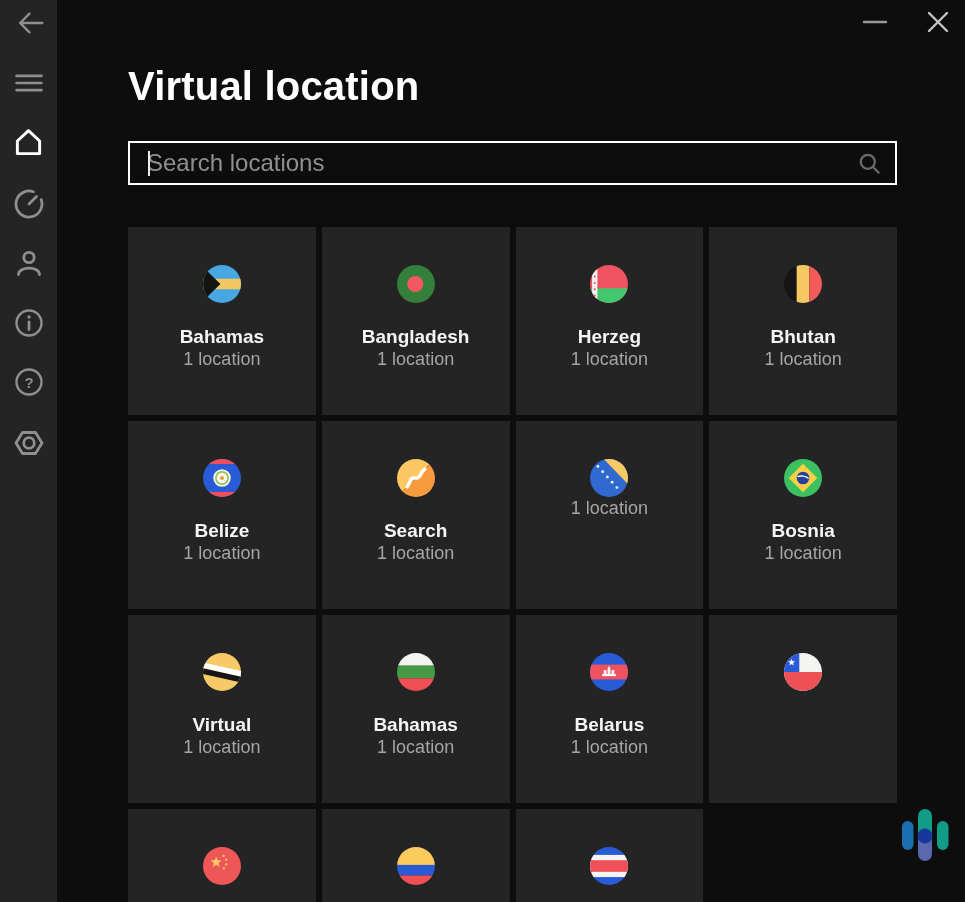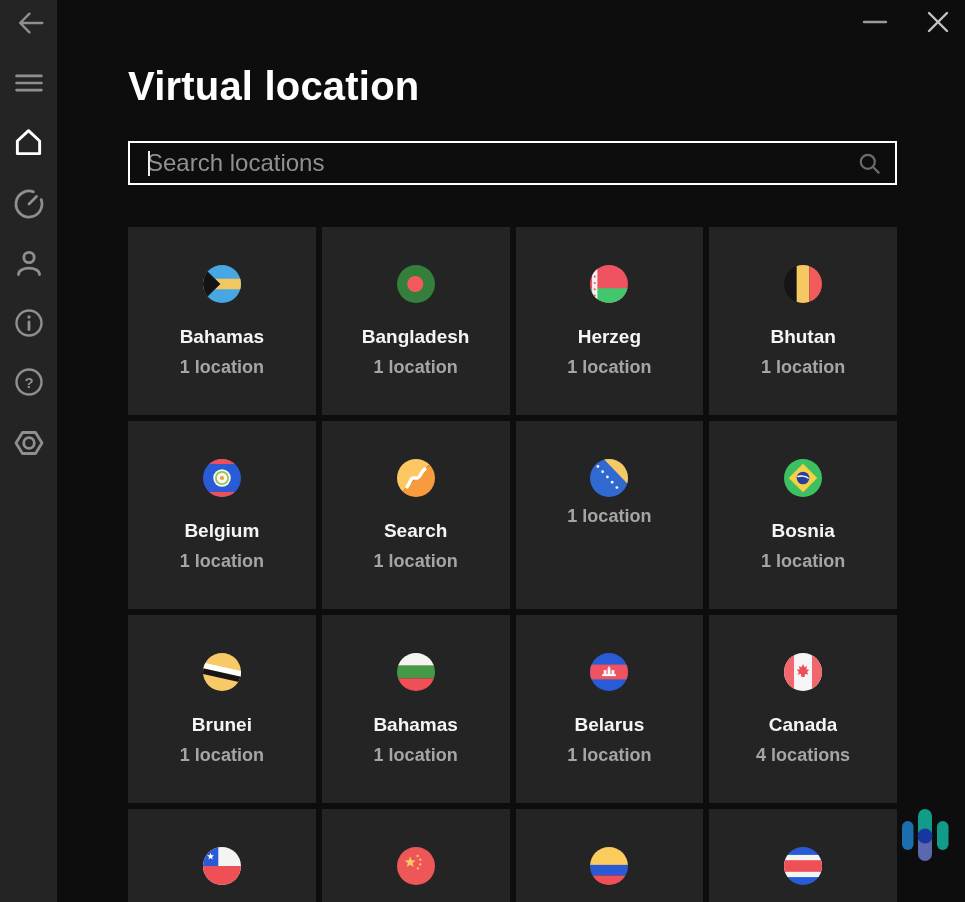--- a/index.html
+++ b/index.html
@@ -32,21 +32,21 @@
 
   
   .grid { position:absolute; left:128px; top:227px; width:769px; height:675px;
           display:grid; grid-template-columns:repeat(4,1fr); grid-auto-rows:188px; gap:6px;
           overflow:hidden; }
   .card { background:#242424; display:flex; flex-direction:column; align-items:center;
           padding-top:38px; cursor:pointer; }
   .flag { width:38px; height:38px; flex:0 0 auto; }
   .cname { margin-top:23px; font-size:19px; font-weight:700; color:#f5f5f5;
            white-space:nowrap; max-width:178px; overflow:hidden; line-height:22px; }
-  .cloc  { margin-top:8px; font-size:18px; color:#a5a5a5; line-height:22px;font-weight:bold; }
+  .cloc  { font-size:18px; color:#a5a5a5; line-height:22px; }
 
   
   .brand-logo { position:absolute; left:896px; top:800px; width:58px; height:72px; }
 </style>
 </head>
 <body>
 
 <div id="app">
 
   <aside class="sidebar">
@@ -198,21 +198,21 @@
             </defs>
             <g clip-path="url(#fc4)">
               <rect width="36" height="36" fill="#2a5bd7"></rect>
               <rect width="36" height="4.8" fill="#ef4f5a"></rect>
               <rect y="31.2" width="36" height="4.8" fill="#ef4f5a"></rect>
               <circle cx="18" cy="18" r="8.3" fill="#f5f7f2"></circle>
               <circle cx="18" cy="18" r="5.8" fill="none" stroke="#9ac24a" stroke-width="1.6"></circle>
               <circle cx="18" cy="18" r="2" fill="#e8a33d"></circle>
             </g>
           </svg></div>
-        <div class="cname">Belgium</div>
+        <div class="cname">Belize</div>
         <div class="cloc">1 location</div>
       </div>
       <div class="card">
         <div class="flag"><svg width="38" height="38" viewBox="0 0 36 36">
             <defs>
               <clipPath id="fc5">
                 <circle cx="18" cy="18" r="18"></circle>
               </clipPath>
             </defs>
             <g clip-path="url(#fc5)">
@@ -266,21 +266,21 @@
               <clipPath id="fc8">
                 <circle cx="18" cy="18" r="18"></circle>
               </clipPath>
             </defs>
             <g clip-path="url(#fc8)">
               <rect width="36" height="36" fill="#f7c967"></rect>
               <polygon points="0,9 36,17 36,22.5 0,14.5" fill="#ffffff"></polygon>
               <polygon points="0,14.5 36,22.5 36,28 0,20" fill="#161616"></polygon>
             </g>
           </svg></div>
-        <div class="cname">Brunei</div>
+        <div class="cname">Virtual</div>
         <div class="cloc">1 location</div>
       </div>
       <div class="card">
         <div class="flag"><svg width="38" height="38" viewBox="0 0 36 36">
             <defs>
               <clipPath id="fc9">
                 <circle cx="18" cy="18" r="18"></circle>
               </clipPath>
             </defs>
             <g clip-path="url(#fc9)">
@@ -304,37 +304,20 @@
               <rect y="11" width="36" height="14" fill="#ef5360"></rect>
               <rect x="11.5" y="20" width="13" height="1.9" fill="#ffffff"></rect>
               <rect x="13" y="16.2" width="2.6" height="4.4" fill="#ffffff"></rect>
               <rect x="16.7" y="14.6" width="2.6" height="6" fill="#ffffff"></rect>
               <rect x="20.4" y="16.2" width="2.6" height="4.4" fill="#ffffff"></rect>
               <polygon points="18,12.4 19.4,14.8 16.6,14.8" fill="#ffffff"></polygon>
             </g>
           </svg></div>
         <div class="cname">Belarus</div>
         <div class="cloc">1 location</div>
-      </div>
-      <div class="card">
-        <div class="flag"><svg width="38" height="38" viewBox="0 0 36 36">
-            <defs>
-              <clipPath id="fc11">
-                <circle cx="18" cy="18" r="18"></circle>
-              </clipPath>
-            </defs>
-            <g clip-path="url(#fc11)">
-              <rect width="36" height="36" fill="#f5f5f5"></rect>
-              <rect width="9.5" height="36" fill="#f0686e"></rect>
-              <rect x="26.5" width="9.5" height="36" fill="#f0686e"></rect>
-              <path d="M18 10.5 L19.5 13.4 L21.9 12.4 L21.1 15.3 L23.9 15.9 L21.9 18.1 L23 20.4 L19.9 19.8 L19.5 22.8 L16.5 22.8 L16.1 19.8 L13 20.4 L14.1 18.1 L12.1 15.9 L14.9 15.3 L14.1 12.4 L16.5 13.4 Z" fill="#ee4f56"></path>
-            </g>
-          </svg></div>
-        <div class="cname">Canada</div>
-        <div class="cloc">4 locations</div>
       </div>
       <div class="card">
         <div class="flag"><svg width="38" height="38" viewBox="0 0 36 36">
             <defs>
               <clipPath id="fc12">
                 <circle cx="18" cy="18" r="18"></circle>
               </clipPath>
             </defs>
             <g clip-path="url(#fc12)">
               <rect width="36" height="36" fill="#f4f5f2"></rect>

